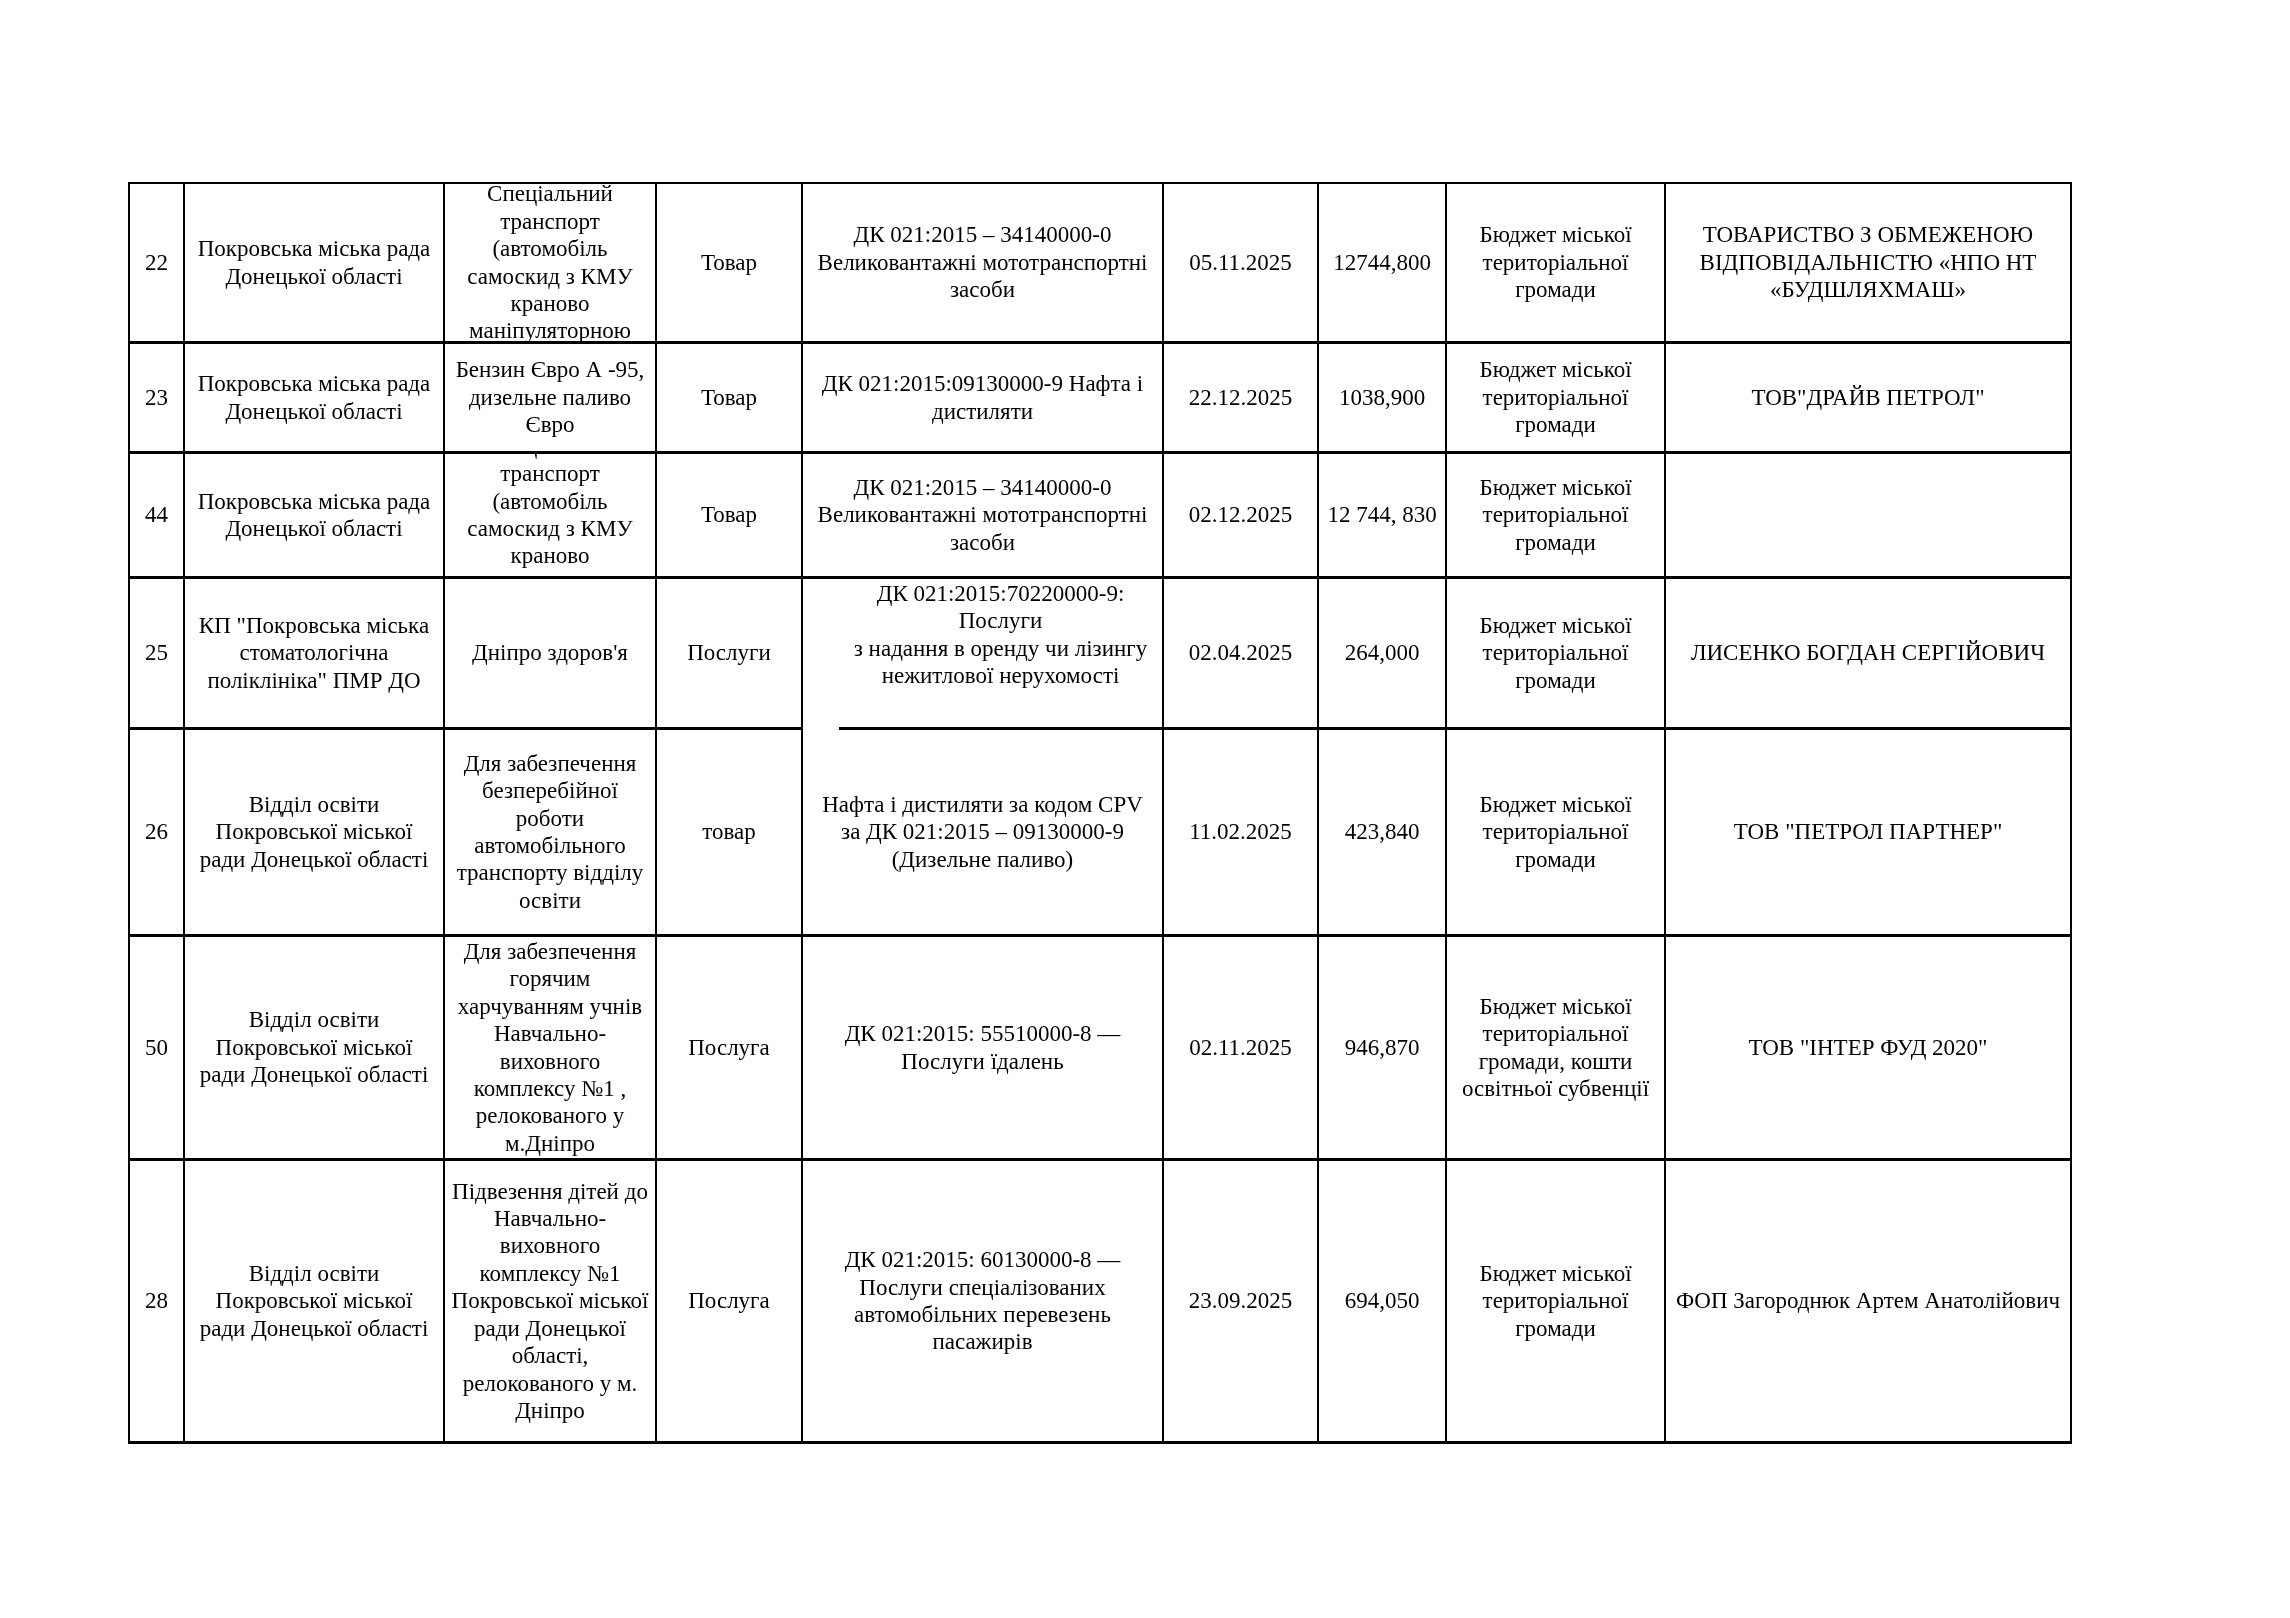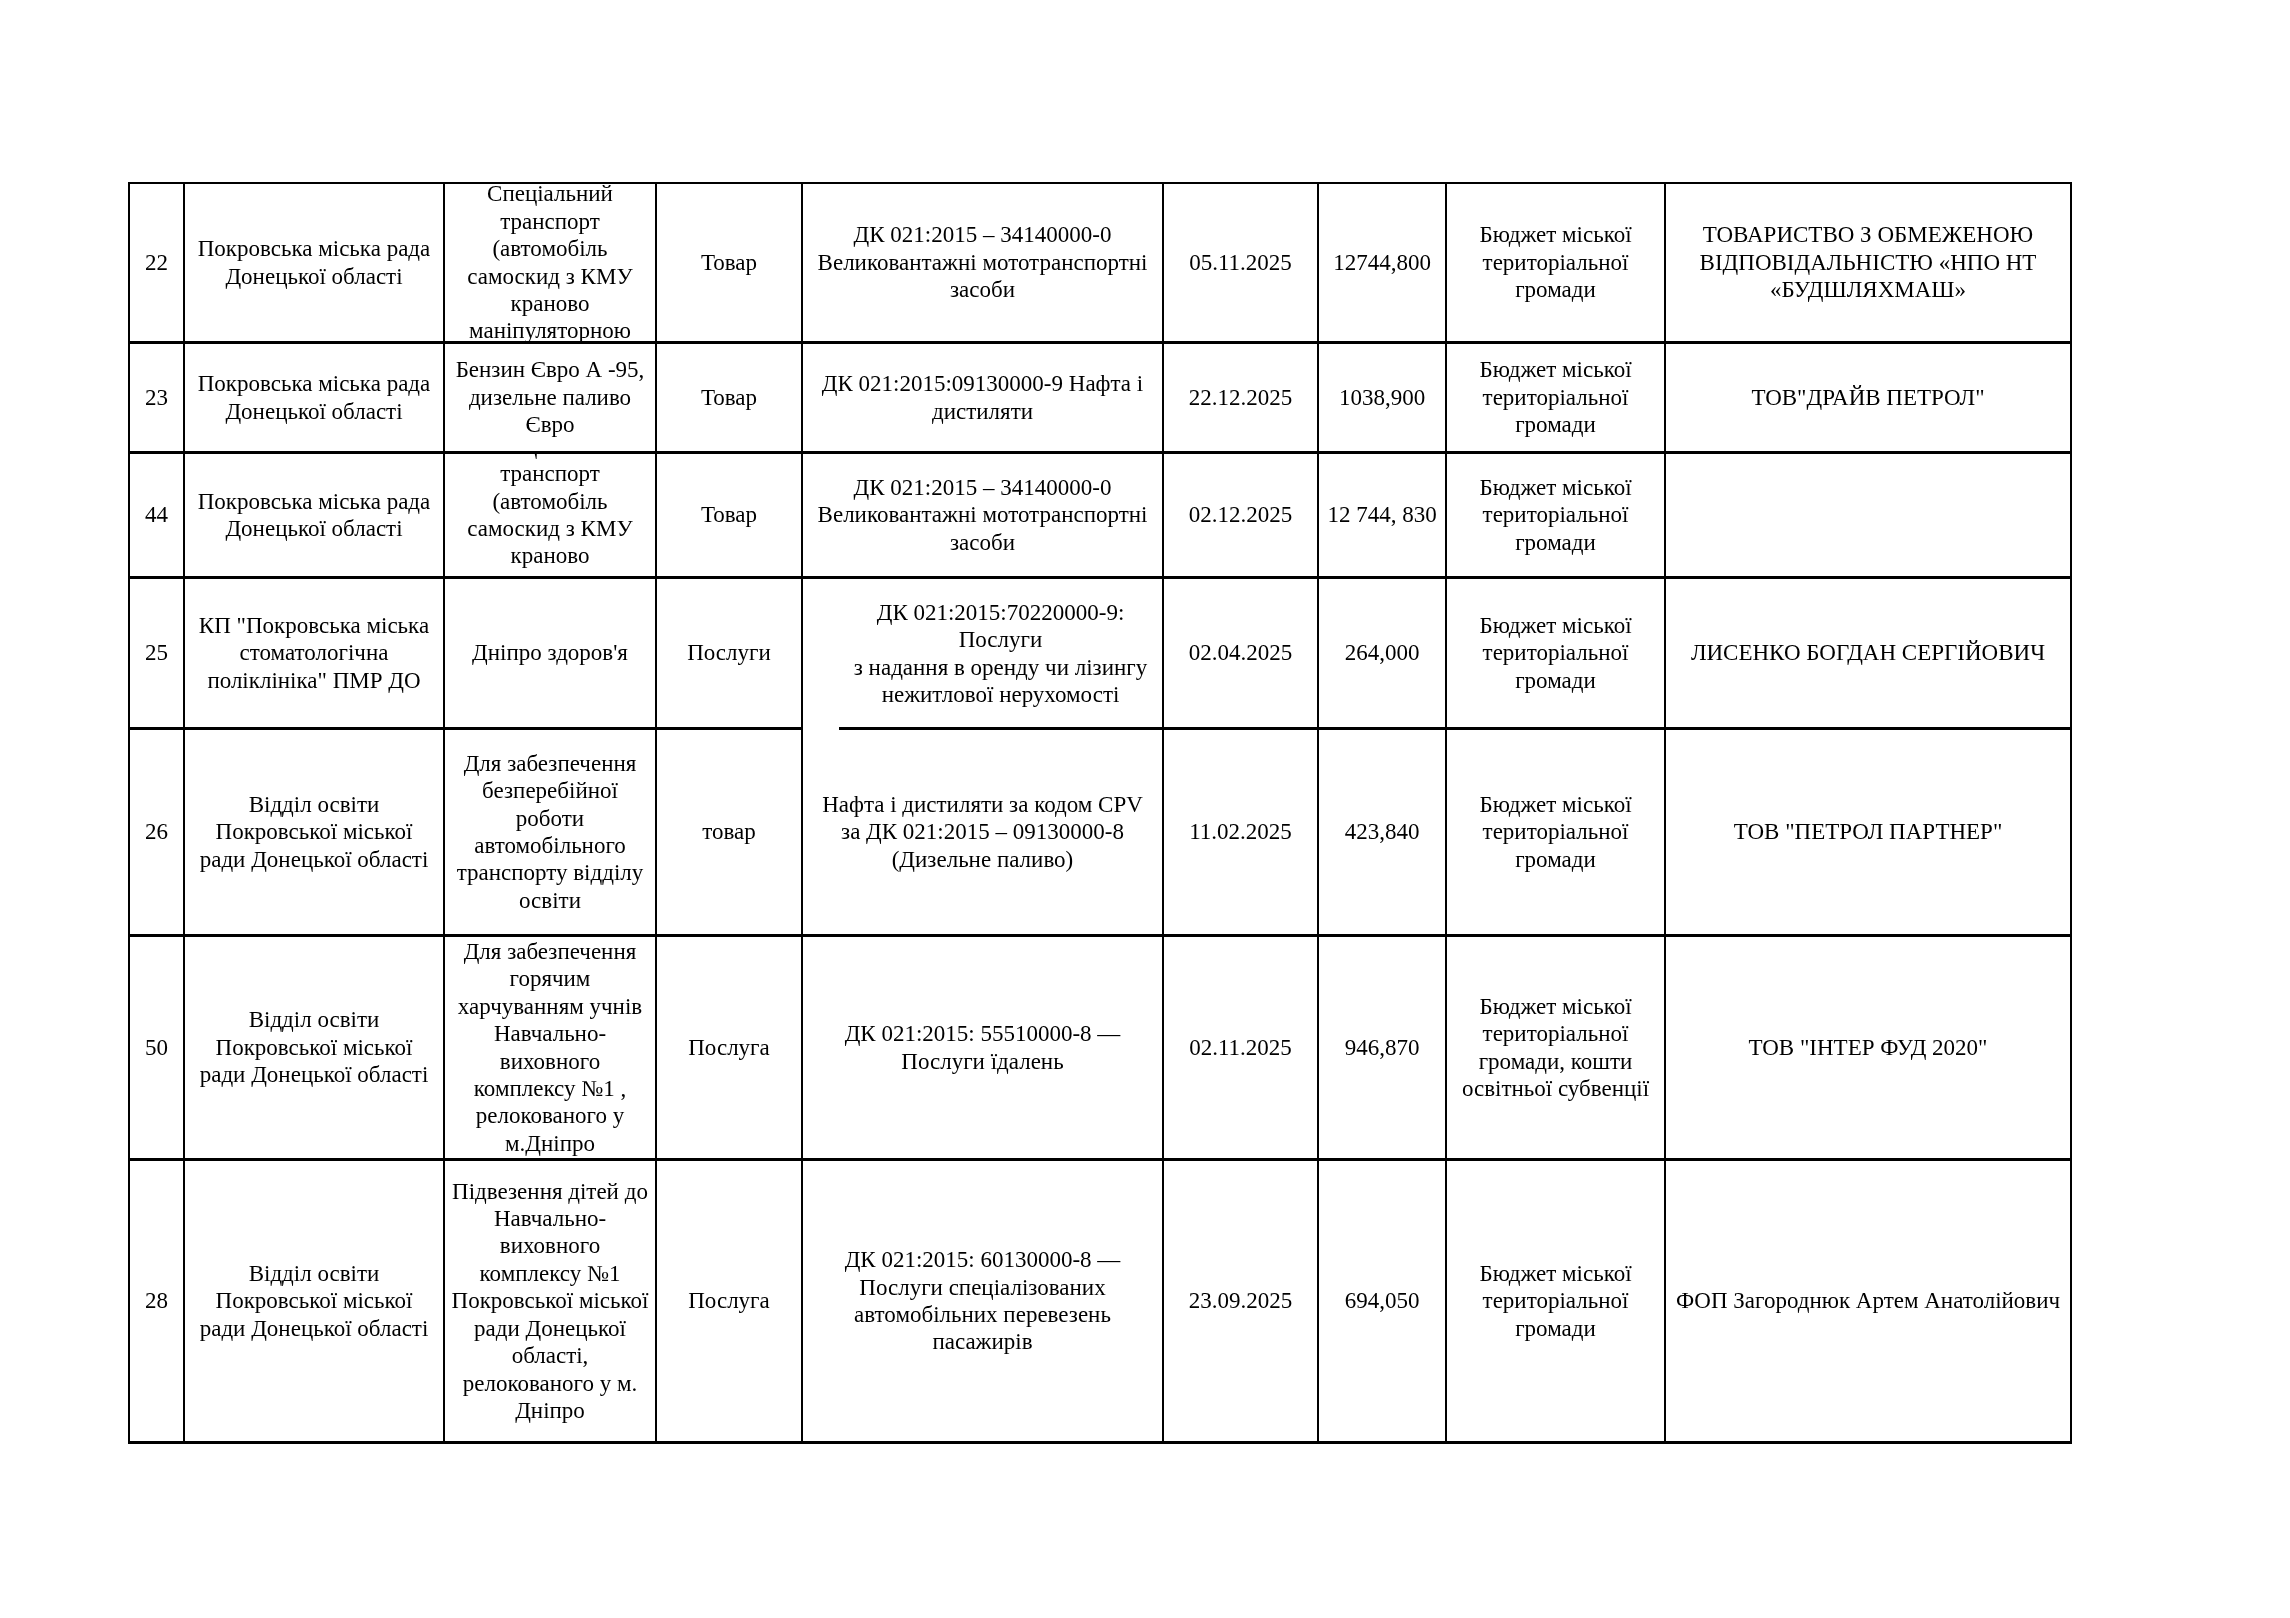--- a/index.html
+++ b/index.html
@@ -35,21 +35,21 @@
     align-items: center;
     justify-content: center;
     text-align: center;
     padding: 0 5.5px;
     font-size: 23px;
     line-height: 27.4px;
     white-space: pre-line;
   }
   .cell.v-top {
     align-items: flex-start;
-    padding-top: 20px;
+    padding-top: 1px;
     margin-left: 36px;
   }
 </style>
 </head>
 <body>
 
 <div class="page">
   <div class="proc-table">
 
     <div class="row">
@@ -140,21 +140,21 @@
 Покровської міської
 ради Донецької області</div>
       <div class="cell">Для забезпечення
 безперебійної
 роботи
 автомобільного
 транспорту відділу
 освіти</div>
       <div class="cell">товар</div>
       <div class="cell">Нафта і дистиляти за кодом CPV
-за ДК 021:2015 – 09130000-8
+за ДК 021:2015 – 09130000-9
 (Дизельне паливо)</div>
       <div class="cell">11.02.2025</div>
       <div class="cell">423,840</div>
       <div class="cell">Бюджет міської
 територіальної
 громади</div>
       <div class="cell">ТОВ "ПЕТРОЛ ПАРТНЕР"</div>
     </div>
 
     <div class="row">

